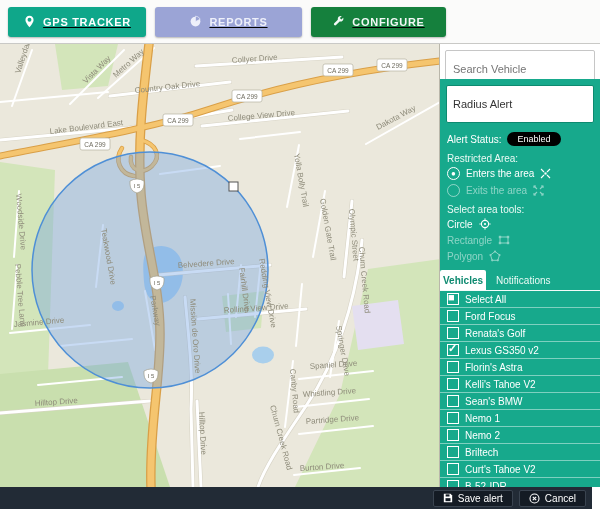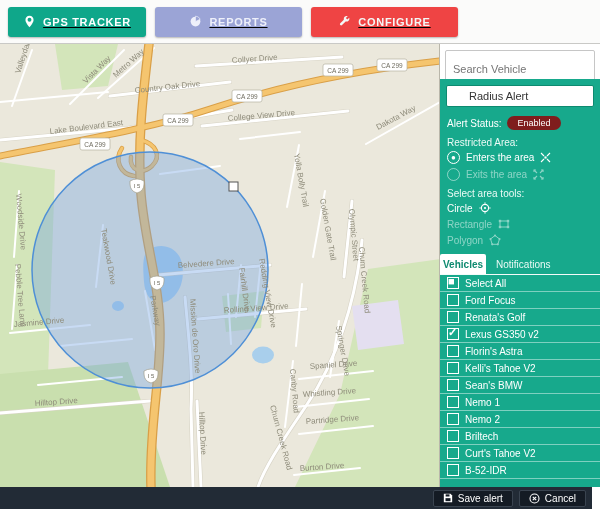--- a/index.html
+++ b/index.html
@@ -17,21 +17,21 @@
     display:flex; align-items:center; gap:9px; padding-left:8px; box-sizing:border-box;text-decoration:underline;
   }
   .tbtn {
     height:30px; border:none; border-radius:3px; cursor:pointer;
     display:flex; align-items:center; justify-content:center; gap:7px;
     font-family:inherit; font-size:11px; font-weight:bold; letter-spacing:.7px;
     color:#fff; box-shadow:0 1px 2px rgba(0,0,0,.28);
   }
   .tbtn.gps { width:138px; background:#0fa78a; }
   .tbtn.reports { width:147px; background:#9ba4d6; color:#eef0fa; }
-  .tbtn.configure { width:147px; background:#ef4444; color:#f3f8f7; }
+  .tbtn.configure { width:135px; background:#15803d; color:#f3f8f7; }
 
   
   .map {
     position:absolute; top:44px; left:0; width:440px; height:443px;
     background:#ebe8dc; overflow:hidden; border-right:1px solid #b9b6aa; box-sizing:border-box;
   }
   .map svg { display:block; }
   .street-label { fill:#8e8b7a; font-size:8px; }
   .shield-text { fill:#6e6b5e; }
 
@@ -41,27 +41,27 @@
     background:#ffffff; box-sizing:border-box;
   }
   .search-wrap { padding:6px 5px 5px; background:#fff; }
   .search-input {
     width:100%; box-sizing:border-box; height:38px;
     border:1px solid #c6c6c6; border-radius:2px; padding:0 7px;
     font-family:inherit; font-size:11px; color:#555;
   }
   .panel { position:absolute; top:35px; left:0; right:0; bottom:0; background:#17a98c; }
   .alert-input {
-    display:block; margin:6px; width:calc(100% - 12px); box-sizing:border-box; height:22px;
-    border:1px solid #0d8a70; border-radius:2px; padding:0 22px;
+    display:block; margin:6px; width:calc(100% - 12px); box-sizing:border-box; height:38px;
+    border:1px solid #0d8a70; border-radius:2px; padding:0 6px;
     font-family:inherit; font-size:11px; color:#333;
   }
   .srow { display:flex; align-items:center; padding:3px 7px 2px; color:#fff; font-size:10px; }
   .pill {
-    background:#7f1d1d; border-radius:9px; padding:2px 10px; font-size:9px;
+    background:#000000; border-radius:9px; padding:2px 10px; font-size:9px;
     color:#fff; margin-left:6px; cursor:pointer;
   }
   .slabel { padding:5px 7px 1px; color:#eafaf5; font-size:10px; }
   .opt { display:flex; align-items:center; gap:6px; padding:2px 7px; color:#fff; font-size:10px; cursor:pointer; }
   .opt.dim { color:rgba(255,255,255,.5); }
   .opt.dim svg { opacity:.5; }
   .radio { width:11px; height:11px; border:1px solid #fff; border-radius:50%; position:relative; flex:none; }
   .opt.dim .radio { border-color:rgba(255,255,255,.5); }
   .radio i { position:absolute; left:0; top:0; width:11px; font-style:normal; font-size:8px; line-height:11px; text-align:center; color:#fff; }
   .tabs {

